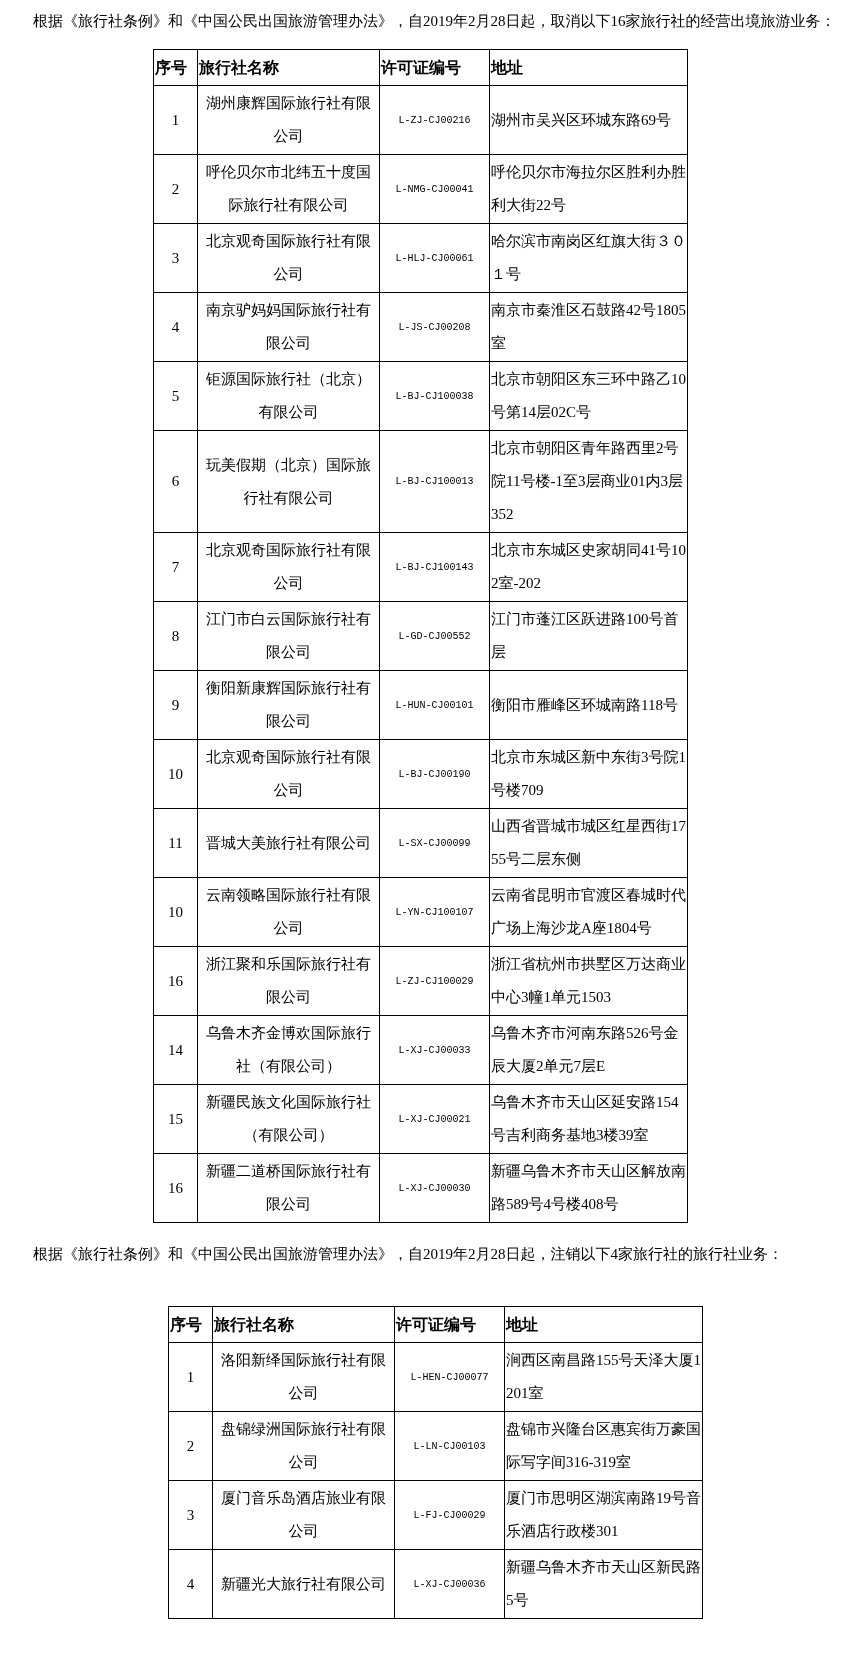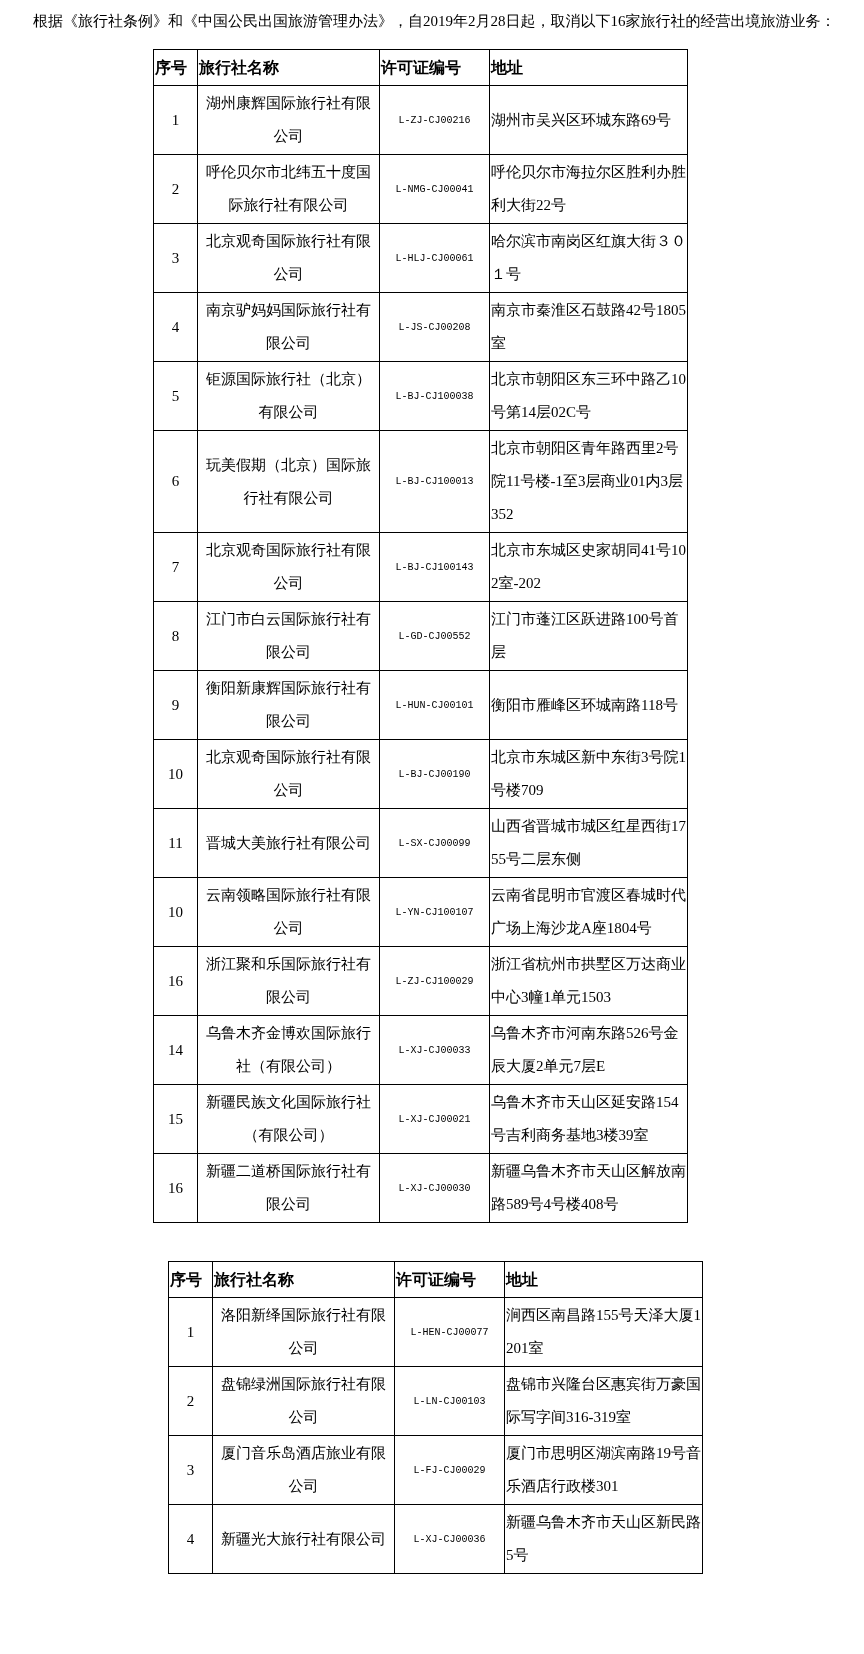--- a/index.html
+++ b/index.html
@@ -184,20 +184,21 @@
         </tr>
         <tr>
           <td class="seq">16</td>
           <td class="name">新疆二道桥国际旅行社有限公司</td>
           <td class="license">L-XJ-CJ00030</td>
           <td class="address">新疆乌鲁木齐市天山区解放南路589号4号楼408号</td>
         </tr>
       </tbody>
   </table>
 
+  <p class="para second">根据《旅行社条例》和《中国公民出国旅游管理办法》，自2019年2月28日起，注销以下4家旅行社的旅行社业务：</p>
 
   <table class="agency-table" id="table2">
     <colgroup>
       <col class="c-seq">
         <col class="c-name">
         <col class="c-license">
         <col class="c-address">
     </colgroup>
     <thead>
       <tr>

